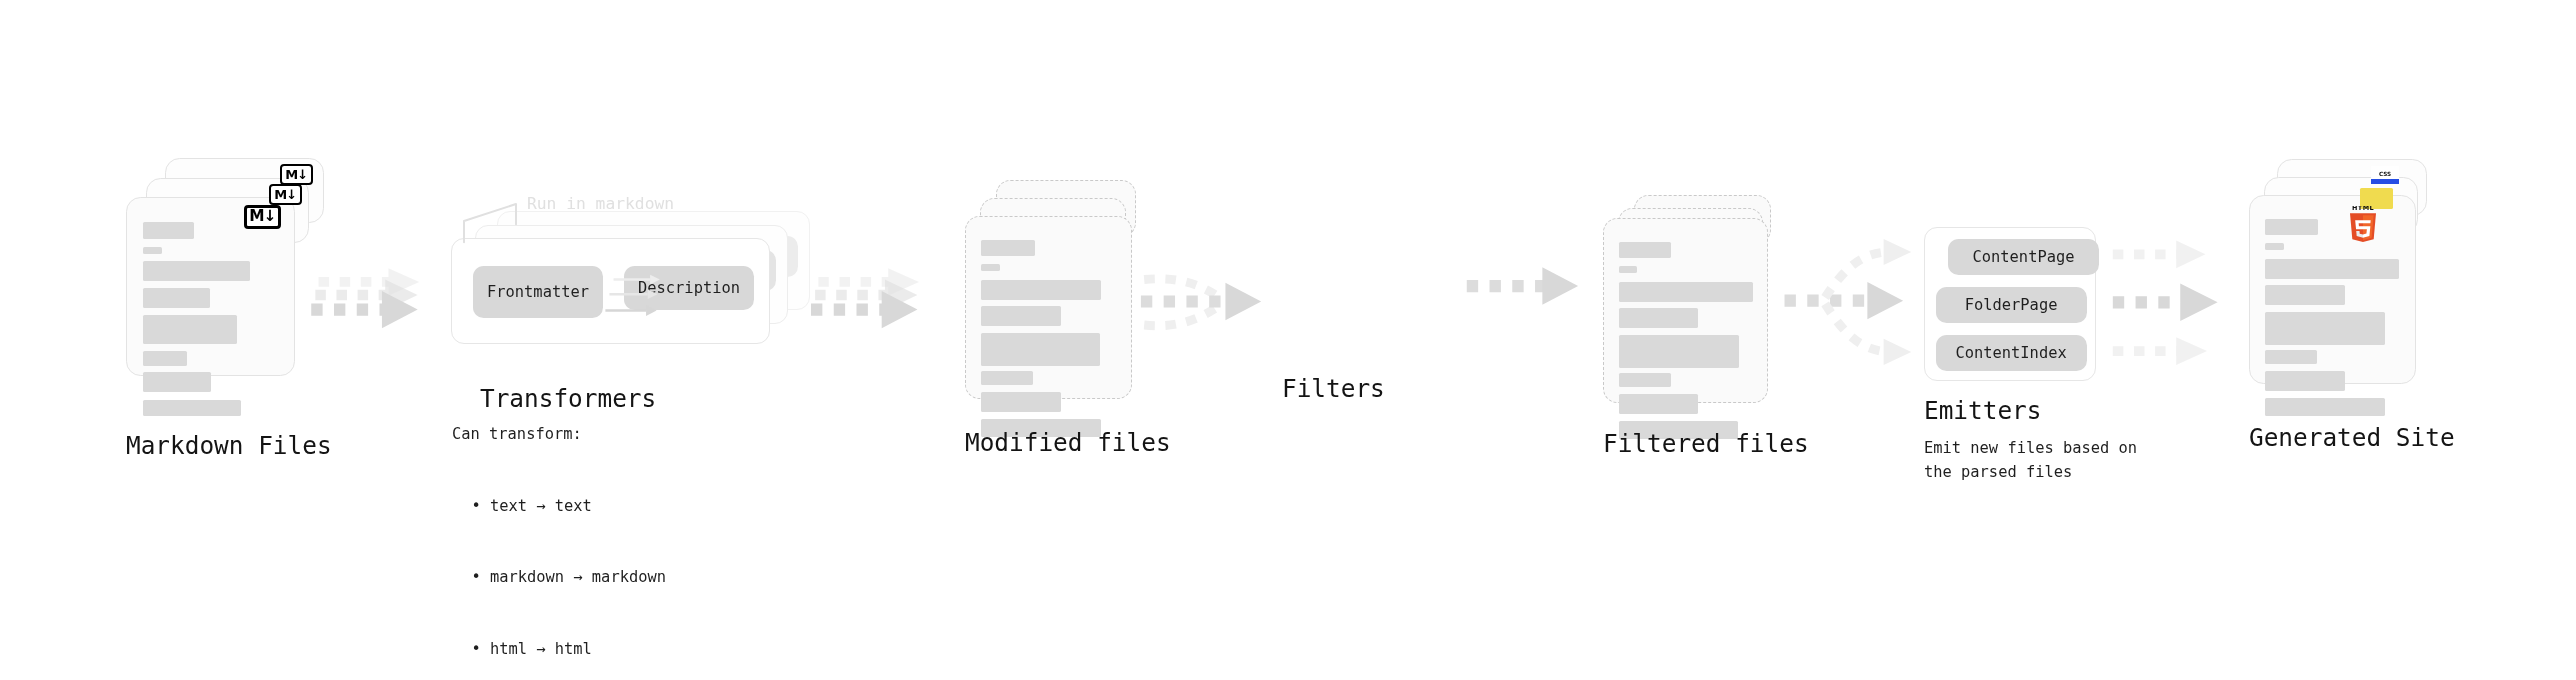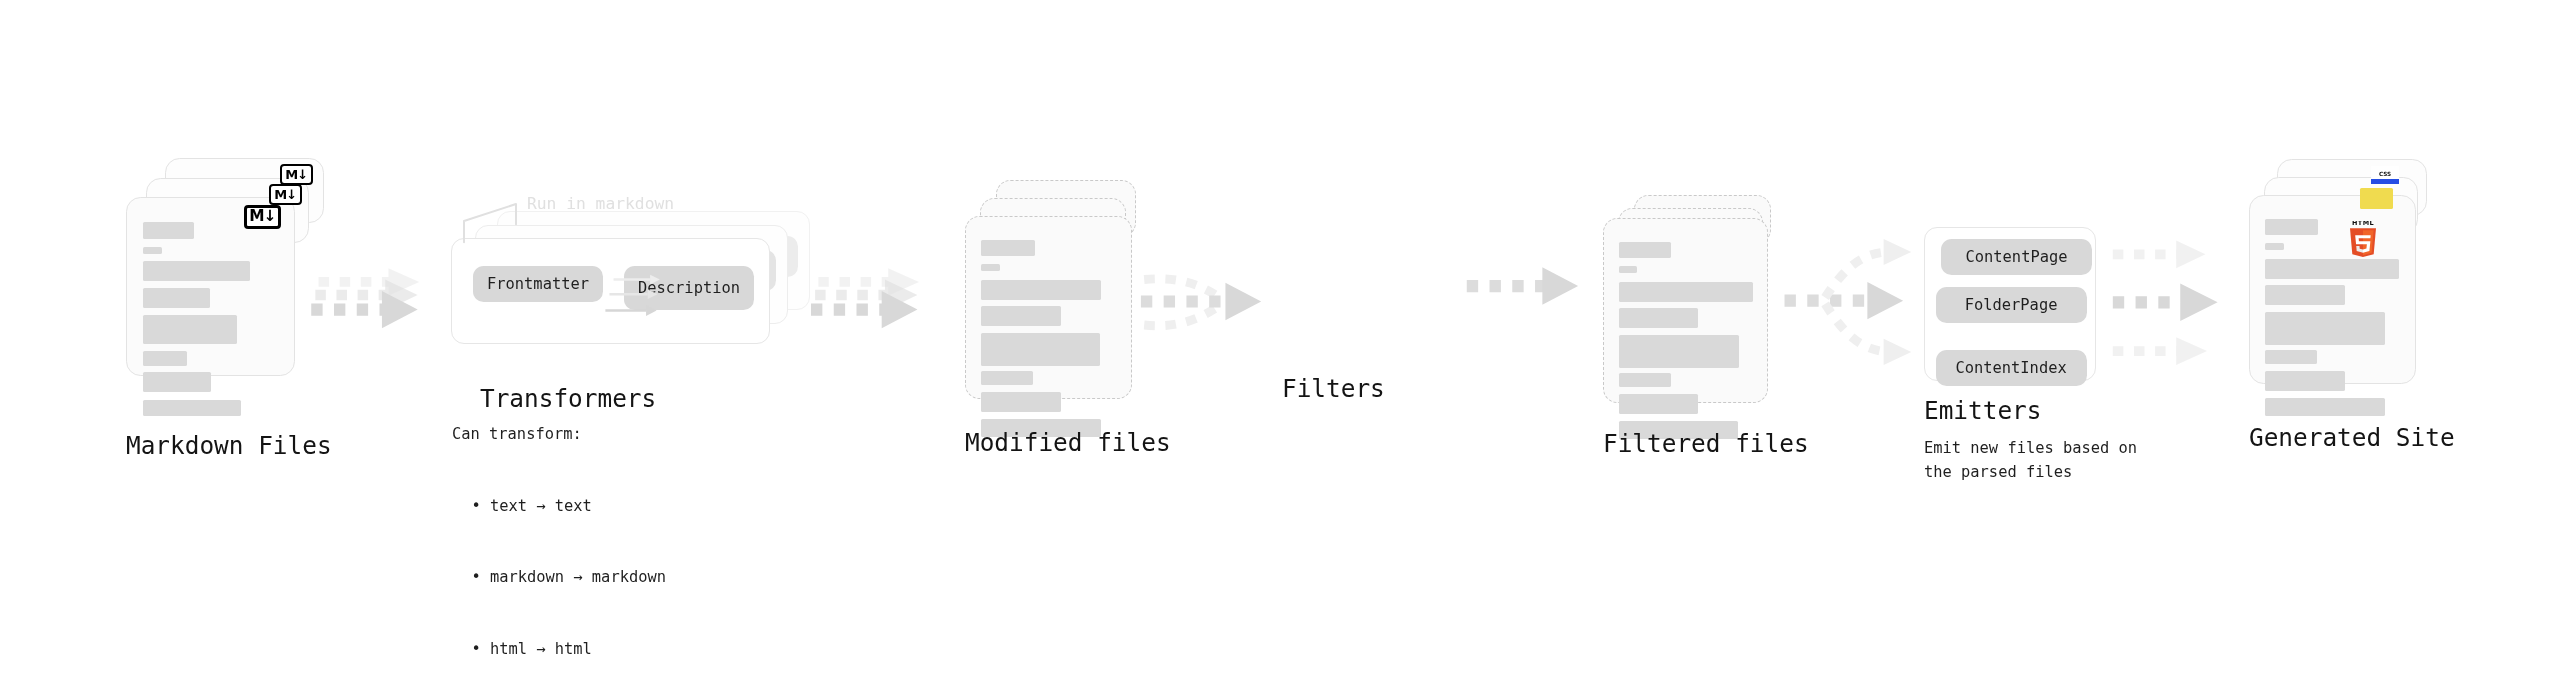--- a/index.html
+++ b/index.html
@@ -69,21 +69,21 @@
     background: #ffffff;
     display: flex; flex-direction: column;
     align-items: center; justify-content: flex-end;
   }
   .css-badge .css-word {
     font-family: "DejaVu Sans", "Liberation Sans", sans-serif;
     font-size: 5.7px; font-weight: 700; color: #111; line-height: 1;
   }
   .css-badge .css-bar { width: 28px; height: 4.1px; background: #264de4; margin-top: 1.6px; }
 
-  .html5-badge { width: 36px; height: 41px; margin-top: 15px; }
+  .html5-badge { width: 36px; height: 41px; }
 
   
   .group-box {
     position: absolute;
     box-sizing: border-box;
     background: #ffffff;
     border: 1.6px solid #e6e6e6;
     border-radius: 13px;
   }
   .group-box.ghost2 { border-color: #f1f1f1; background: #fefefe; }
@@ -170,21 +170,21 @@
   <div class="card-stack" style="left:451px; top:211px;">
     <div class="group-box ghost2" style="left:46px;  top:0px;  width:313px; height:99px;">
       <div class="pill ghost-a" style="left:23px;  top:23.6px; width:128px; height:41px;"></div>
       <div class="pill ghost-a" style="left:172px; top:23.6px; width:128px; height:41px;"></div>
     </div>
     <div class="group-box ghost1" style="left:24.4px;  top:14px; width:313px; height:99px;">
       <div class="pill ghost-b" style="left:23px;  top:23.6px; width:128px; height:41px;"></div>
       <div class="pill ghost-b" style="left:172px; top:23.6px; width:128px; height:41px;"></div>
     </div>
     <div class="group-box" style="left:0px;   top:27px; width:319px; height:106px;">
-      <div class="pill" style="left:21px;  top:27px; width:130px; height:36px;">Frontmatter</div>
+      <div class="pill" style="left:21px;  top:27px; width:130px; height:52px;">Frontmatter</div>
       <div class="pill" style="left:172px; top:27px; width:130px; height:44px;">Description</div>
     </div>
   </div>
 
   <svg class="overlay" width="2576" height="681" viewBox="0 0 3170 838">
     <g stroke="#ededed" stroke-width="3" fill="none">
       <line x1="755" y1="344" x2="800" y2="344"></line>
       <polygon points="800,338 812,344 800,350" fill="#ededed" stroke="none"></polygon>
     </g>
     <g stroke="#e6e6e6" stroke-width="3" fill="none">
@@ -242,23 +242,23 @@
       <div class="skeleton" style="left:14.6px; top:116px;width:120px;height:32.5px;"></div>
       <div class="skeleton" style="left:14.6px; top:154px;width:52px; height:14px;"></div>
       <div class="skeleton" style="left:14.6px; top:175px;width:79px; height:20.3px;"></div>
       <div class="skeleton" style="left:14.6px; top:202px;width:119px;height:18px;"></div>
     </div>
   </div>
 
   <div class="section-title" style="left:1603px; top:429px;">Filtered files</div>
 
   <div class="group-box" style="left:1924px; top:227px; width:172px; height:154px;">
-    <div class="pill" style="left:16px; top:11.4px;  width:151px; height:36px;">ContentPage</div>
+    <div class="pill" style="left:23px; top:11.4px;  width:151px; height:36px;">ContentPage</div>
     <div class="pill" style="left:10.6px; top:59px;  width:151px; height:36px;">FolderPage</div>
-    <div class="pill" style="left:10.6px; top:122px; width:151px; height:36px;">ContentIndex</div>
+    <div class="pill" style="left:10.6px; top:107px; width:151px; height:36px;">ContentIndex</div>
   </div>
 
   <div class="section-title" style="left:1924px; top:396px;">Emitters</div>
   <div class="section-desc" style="left:1924px; top:437px;">Emit new files based on
 the parsed files</div>
 
   <div class="card-stack" style="left:2249px; top:159px;">
     <div class="doc-card back2" style="left:28.4px; top:0px;  width:150px; height:57px;"></div>
     <div class="doc-card back1" style="left:14.6px; top:18px; width:154px; height:57px;"></div>
     <div class="doc-card" style="left:0px;  top:36px; width:167px; height:189px;">

